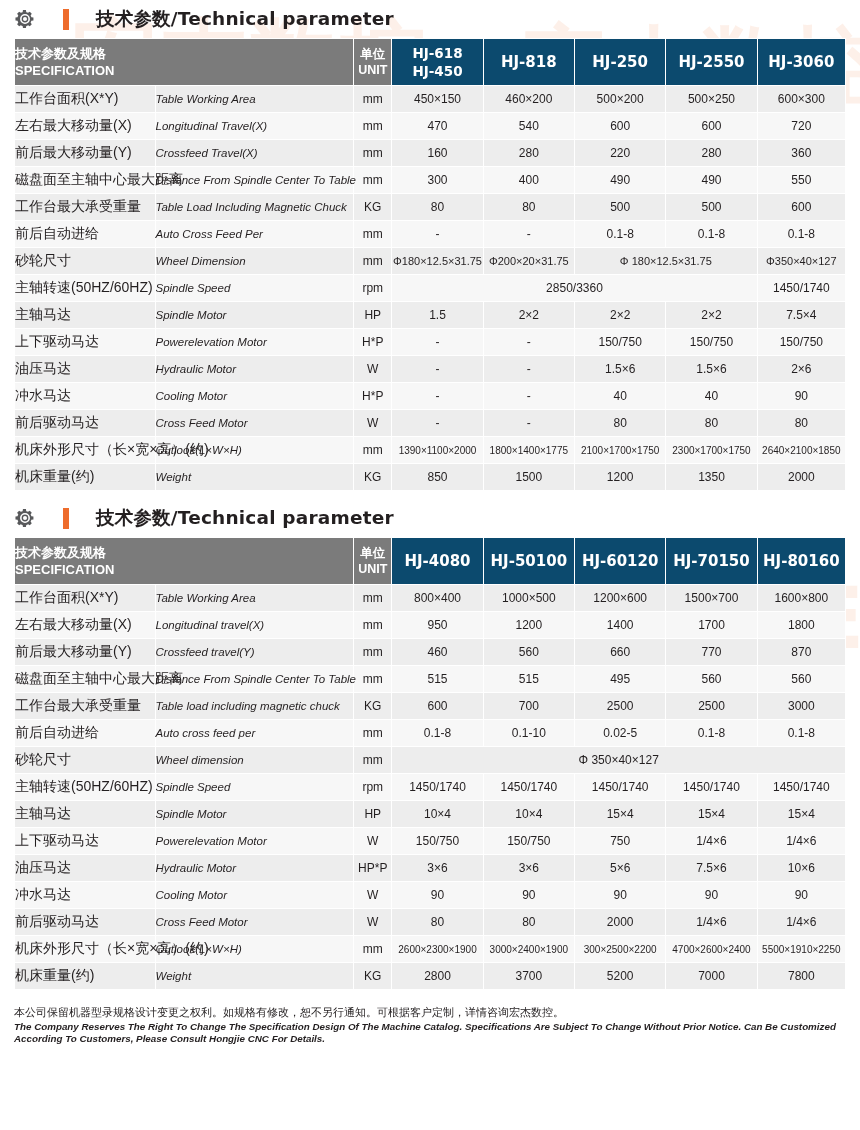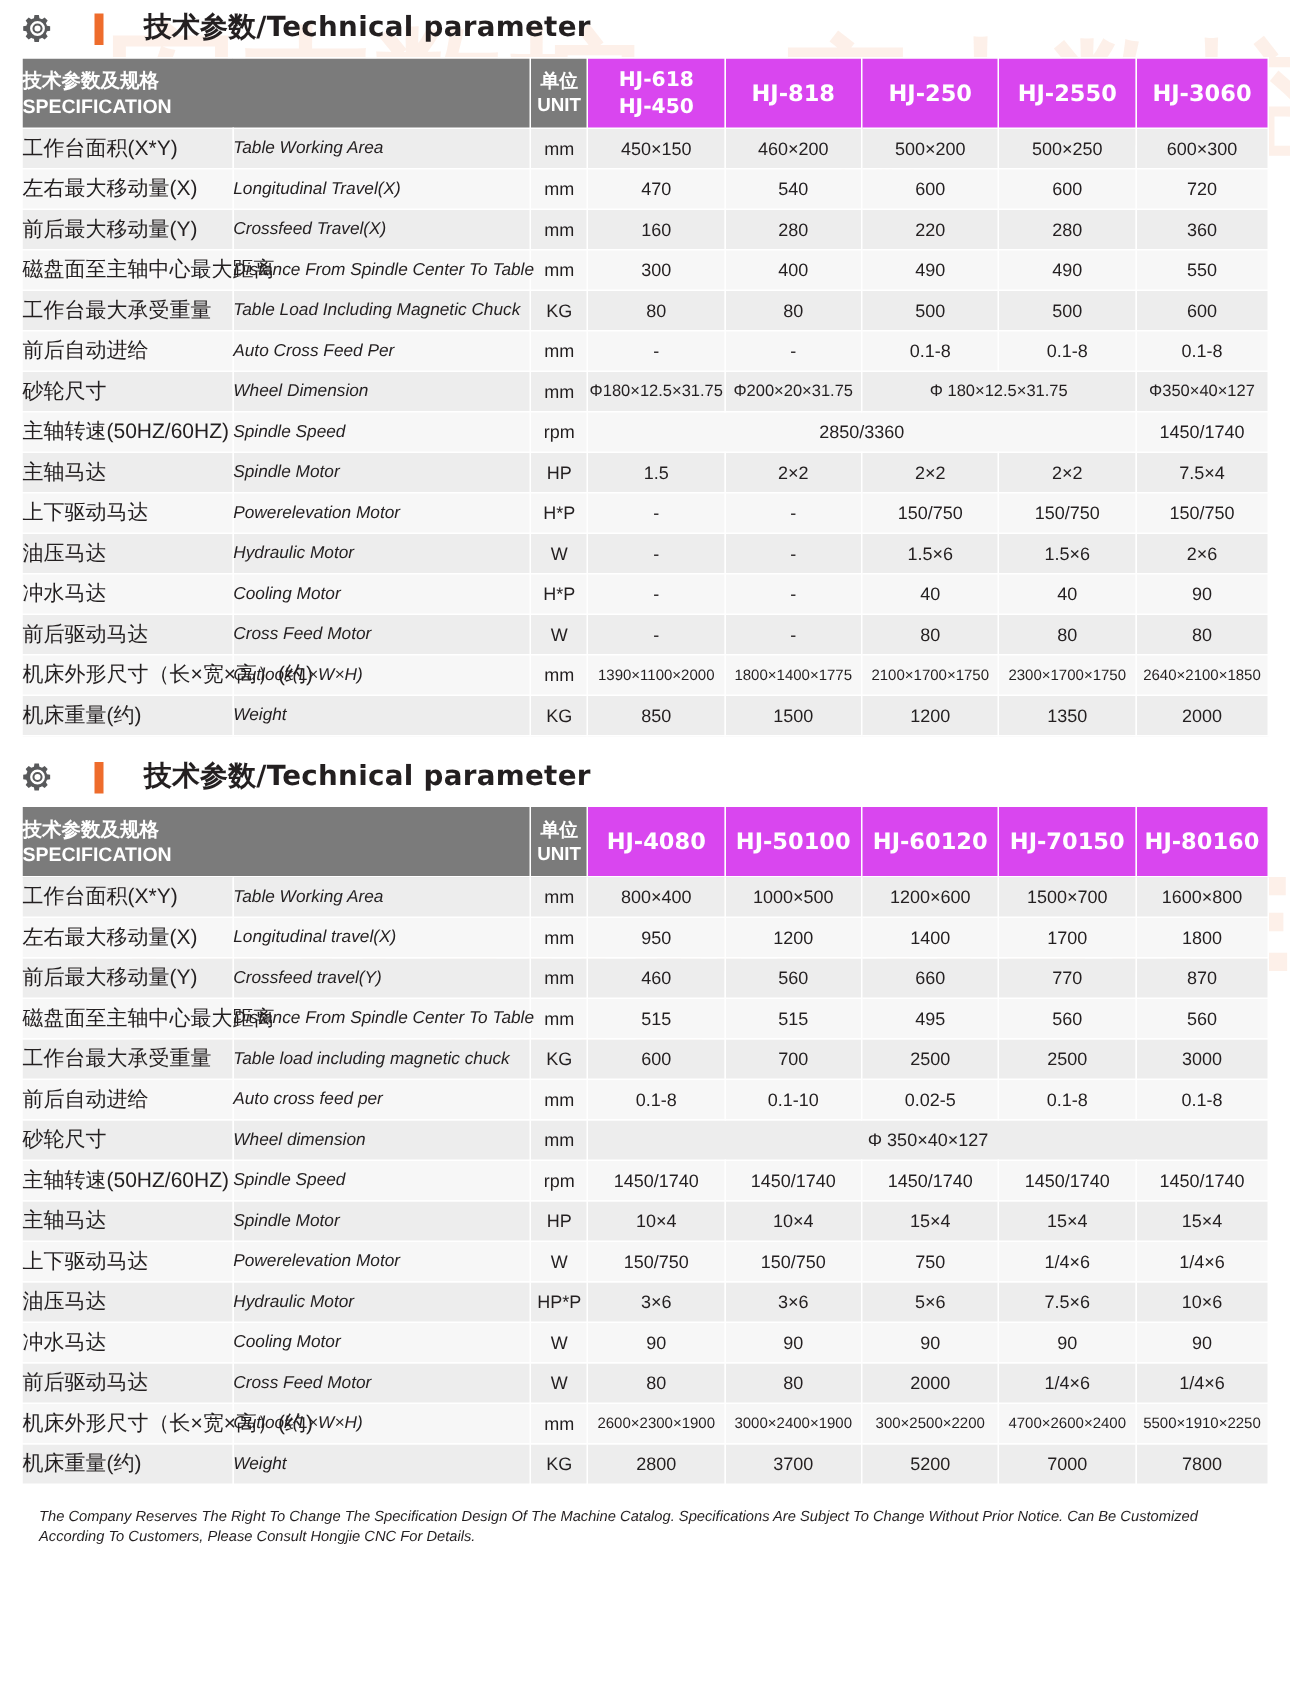--- a/index.html
+++ b/index.html
@@ -100,21 +100,21 @@
   .hdr-unit{
     background:#7b7b7b;
     color:#ffffff;
     text-align:center;
     font-weight:bold;
     font-size:12.5px;
     line-height:16px;
     height:46px;
   }
   .hdr-model{
-    background:#d946ef;
+    background:#0c4a6e;
     color:#ffffff;
     text-align:center;
     font-weight:bold;
     font-size:15px;
     line-height:18px;
     height:46px;
     font-family:"DejaVu Sans","Liberation Sans",sans-serif;
   }
   .hdr-model.small{font-size:13.5px;}
 
@@ -148,21 +148,21 @@
   tr.even td{background:#f7f7f7;}
   tr.r td{height:26px;}
 
   .footer{
     margin:16px 14px 10px 14px;
     font-size:10.5px;
     line-height:13.5px;
     color:#231f20;
   }
   .footer .cnline{font-size:11px; margin-bottom:1px;}
-  .footer .enline{font-weight:normal; font-style:italic; font-size:9.8px; line-height:12.5px;margin-left:12px;}
+  .footer .enline{font-weight:bold; font-style:italic; font-size:9.8px; line-height:12.5px;}
 </style>
 </head>
 <body>
 
 <div class="page">
 
   <div class="watermark">
     <div class="wm-text wm1">宏杰数控</div>
     <div class="wm-text wm4">宏杰数控</div>
     <div class="wm-text wm3">HONGJIE</div>
@@ -562,18 +562,19 @@
             <td class="val">2800</td>
             <td class="val">3700</td>
             <td class="val">5200</td>
             <td class="val">7000</td>
             <td class="val">7800</td>
           </tr>
         </tbody>
     </table>
 
     <div class="footer">
+      <div class="cnline">本公司保留机器型录规格设计变更之权利。如规格有修改，恕不另行通知。可根据客户定制，详情咨询宏杰数控。</div>
       <div class="enline">The Company Reserves The Right To Change The Specification Design Of The Machine Catalog. Specifications Are Subject To Change Without Prior Notice. Can Be Customized</div>
       <div class="enline">According To Customers, Please Consult Hongjie CNC For Details.</div>
     </div>
 
   </div>
 </div>
 
 </body></html>

